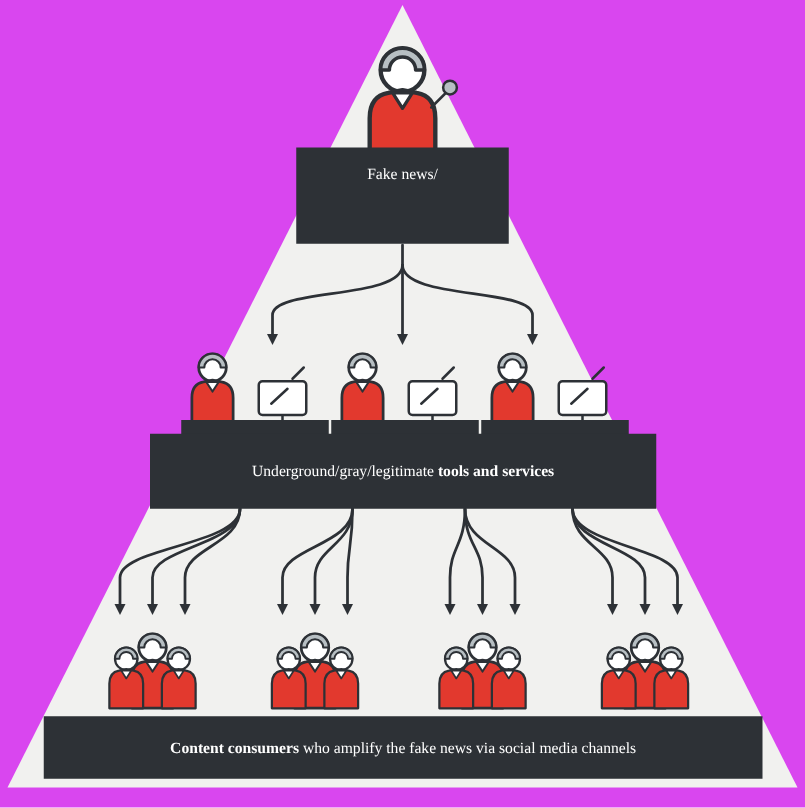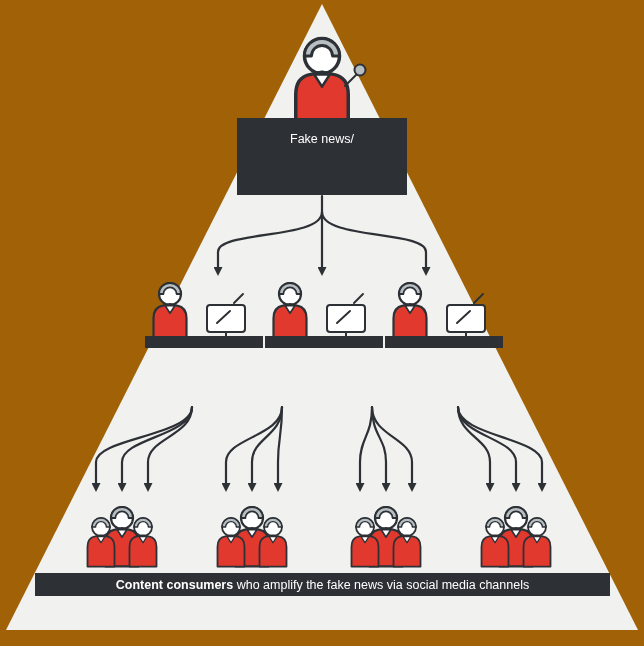--- a/index.html
+++ b/index.html
@@ -1,35 +1,35 @@
 <!DOCTYPE html>
 <html><head>
 <meta charset="utf-8">
 <style>
   html,body{margin:0;padding:0;background:#ffffff;}
   .stage{
     position:relative;width:644px;height:646px;overflow:hidden;
-    font-family:Liberation Sans, sans-serif;background:#a16207;
+    font-family:Liberation Serif, serif;background:#d946ef;
   }
   .stage svg{position:absolute;left:0;top:0;}
   .banner{
     position:absolute;background:#2d3136;color:#ffffff;text-align:center;
     font-size:12.5px;box-sizing:border-box;
   }
   .banner .bold{font-weight:bold;}
   .banner-operator{
     left:237px;top:118px;width:170px;height:77px;
     padding-top:13px;line-height:16px;
   }
   .banner-tools{
     left:120px;top:347px;width:405px;height:60px;
     display:flex;align-items:center;justify-content:center;
   }
   .banner-consumers{
-    left:35px;top:573px;width:575px;height:23px;
+    left:35px;top:573px;width:575px;height:50px;
     display:flex;align-items:center;justify-content:center;
   }
 </style>
 </head>
 <body>
 
 <div class="stage">
 
   <svg width="644" height="646" viewBox="0 0 644 646">
     <defs>
@@ -111,20 +111,25 @@
     <use href="#crowd" transform="translate(122,518)"></use>
     <use href="#crowd" transform="translate(252,518)"></use>
     <use href="#crowd" transform="translate(386,518)"></use>
     <use href="#crowd" transform="translate(516,518)"></use>
   </svg>
 
   <div class="banner banner-operator">
     <div>Fake news/</div>
   </div>
 
+  <div class="banner banner-tools">
+    <div>
+      <span>Underground/gray/legitimate </span><span class="bold">tools and services</span>
+    </div>
+  </div>
 
   <div class="banner banner-consumers">
     <div>
       <span class="bold">Content consumers</span><span> who amplify the fake news via social media channels</span>
     </div>
   </div>
 
 </div>
 
 </body></html>

